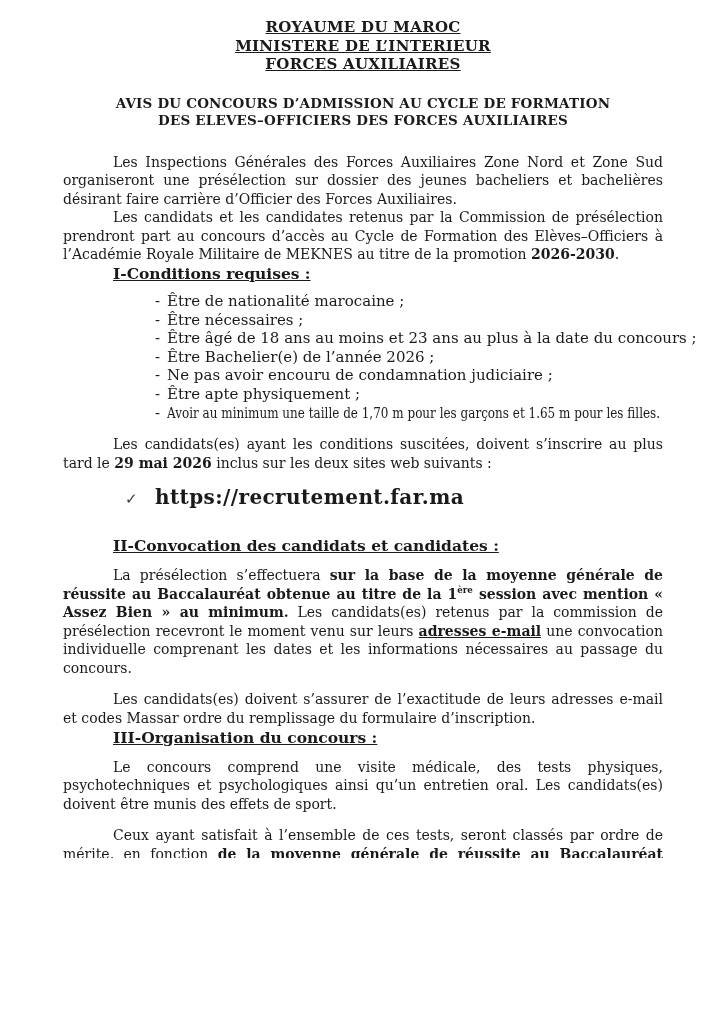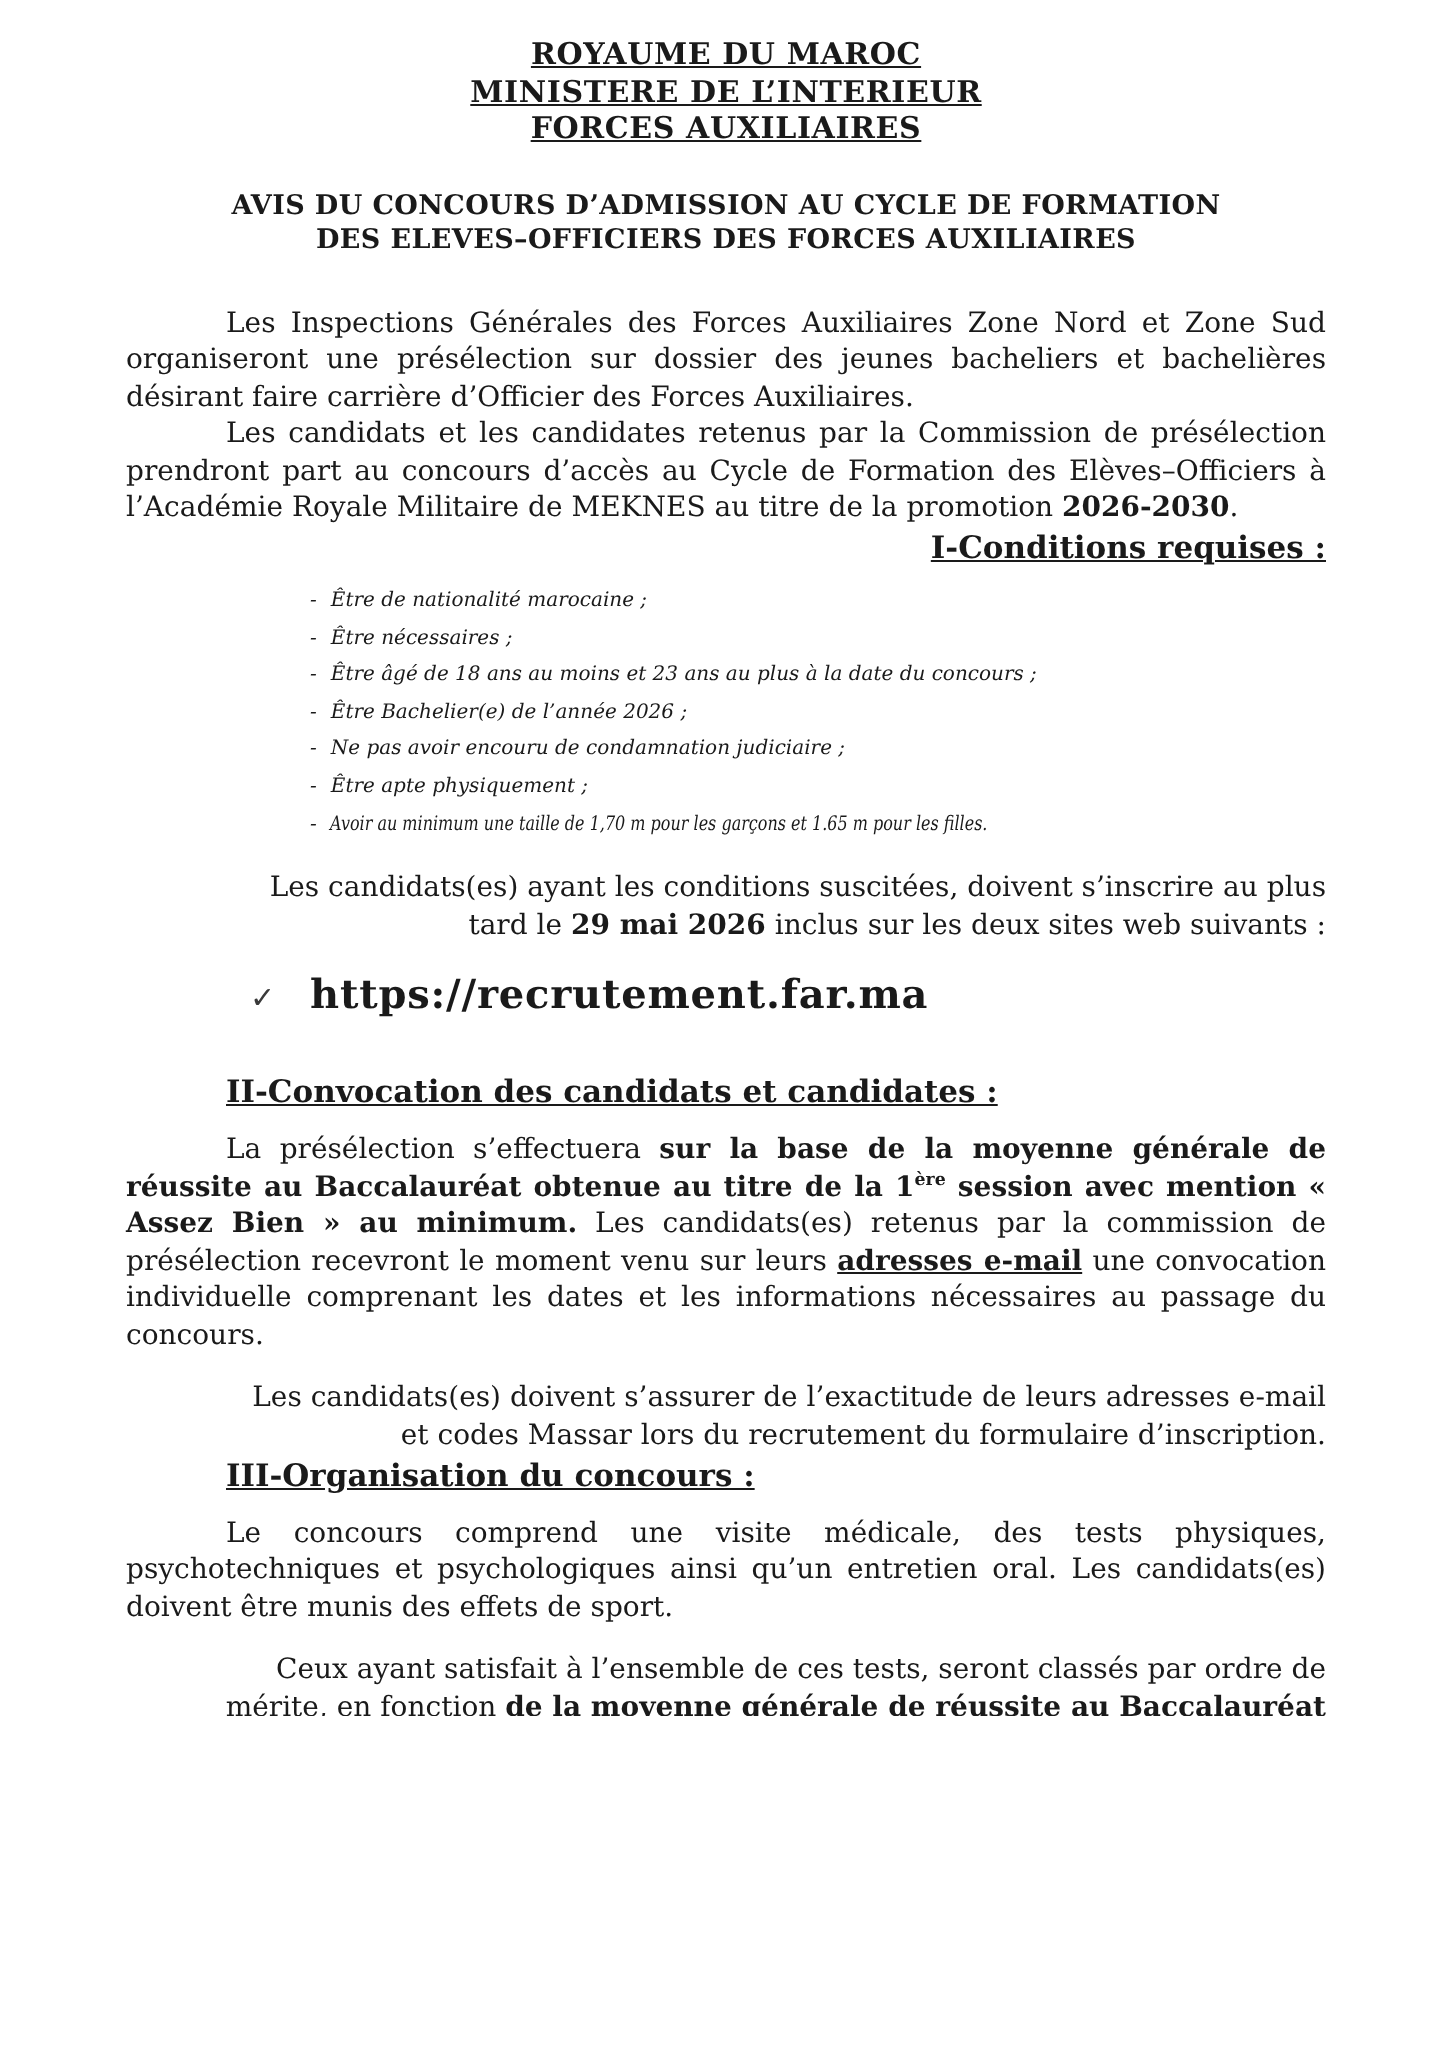--- a/index.html
+++ b/index.html
@@ -29,41 +29,40 @@
 
   .para {
     font-size: 14px;
     line-height: 18.6px;
     text-align: justify;
     text-indent: 50px;
     margin: 0;
   }
   .mt-first { margin-top: 24px; }
   .mt-sm { margin-top: 10px; }
-  .mt-md { margin-top: 13px; text-align: right; }
+  .mt-md { margin-top: 13px; }
   .mt-lg { margin-top: 18px; }
 
   .section-heading {
     font-size: 15.5px;
     line-height: 19px;
     margin: 0;
     text-indent: 50px;
   }
   .section-heading span { font-weight: bold; text-decoration: underline; }
 
   ul.conditions {
     list-style: none;
     margin: 8px 0 0 0;
     padding: 0 0 0 92px;
   }
   ul.conditions li {
-    font-size: 10px;
+    font-size: 15px;
     line-height: 18.6px;
     white-space: nowrap;
-    font-style: italic;
   }
   ul.conditions .dash { margin-right: 7px; }
   .condensed {
     display: inline-block;
     transform: scaleX(0.80);
     transform-origin: 0 50%;
   }
 
   ul.weblinks {
     list-style: none;
@@ -129,20 +128,20 @@
 
   <ul class="weblinks">
 
       <li><span class="check">✓</span><span class="url">https://recrutement.far.ma</span></li>
 
     </ul>
 
   <p class="section-heading mt-lg" style="margin-top:22px;"><span>II-Convocation des candidats et candidates :</span></p>
 
   <p class="para mt-sm"><span>La présélection s’effectuera </span><span class="b">sur la base de la moyenne générale de réussite au Baccalauréat obtenue au titre de la 1</span><sup class="b">ère</sup><span class="b"> session avec mention « Assez Bien » au minimum.</span><span> Les candidats(es) retenus par la commission de présélection recevront le moment venu sur leurs </span><span class="b u">adresses e-mail</span><span> une convocation individuelle comprenant les dates et les informations nécessaires au passage du concours.</span></p>
-  <p class="para mt-md"><span>Les candidats(es) doivent s’assurer de l’exactitude de leurs adresses e-mail et codes Massar lors du recrutement du formulaire d’inscription.</span></p>
+  <p class="para mt-md"><span>Les candidats(es) doivent s’assurer de l’exactitude de leurs adresses e-mail et codes Massar ordre du remplissage du formulaire d’inscription.</span></p>
 
   <p class="section-heading mt-lg"><span>III-Organisation du concours :</span></p>
 
   <p class="para mt-sm"><span>Le concours comprend une visite médicale, des tests physiques, psychotechniques et psychologiques ainsi qu’un entretien oral. Les candidats(es) doivent être munis des effets de sport.</span></p>
   <p class="para mt-md"><span>Ceux ayant satisfait à l’ensemble de ces tests, seront classés par ordre de mérite, en fonction </span><span class="b">de la moyenne générale de réussite au Baccalauréat obtenue au titre de la 1</span><sup class="b">ère</sup><span class="b"> session.</span></p>
 
 </div>
 
 </body></html>

